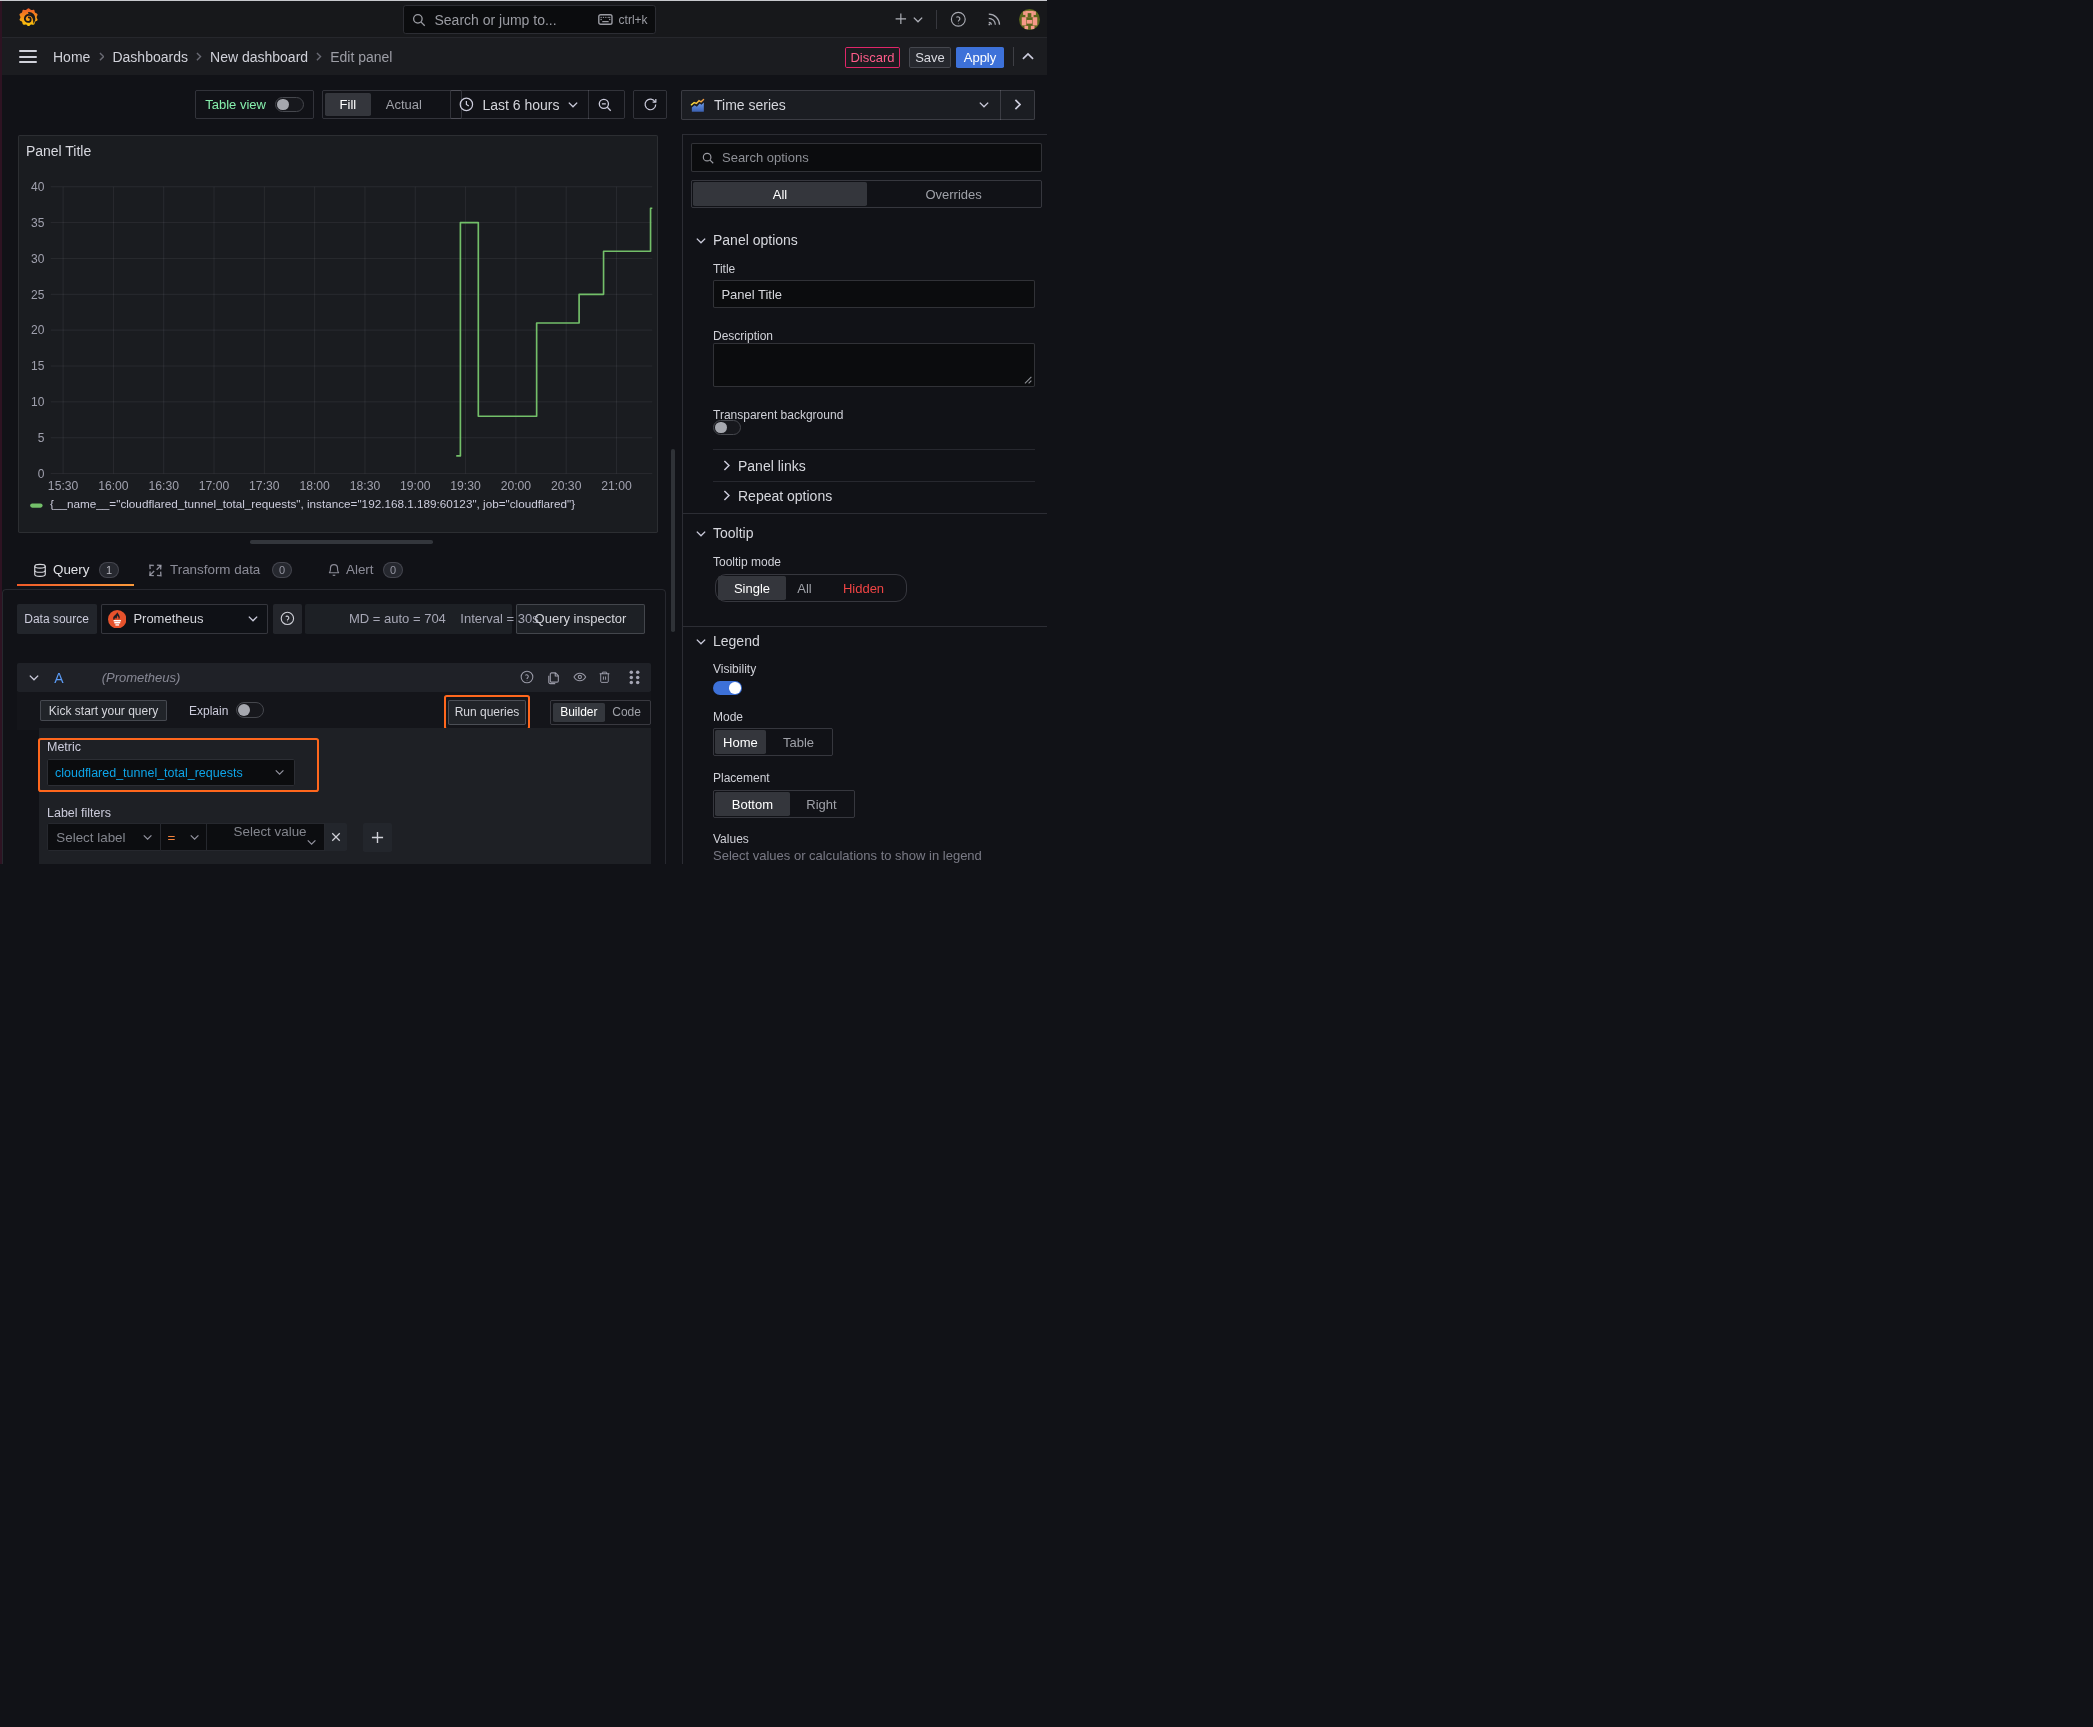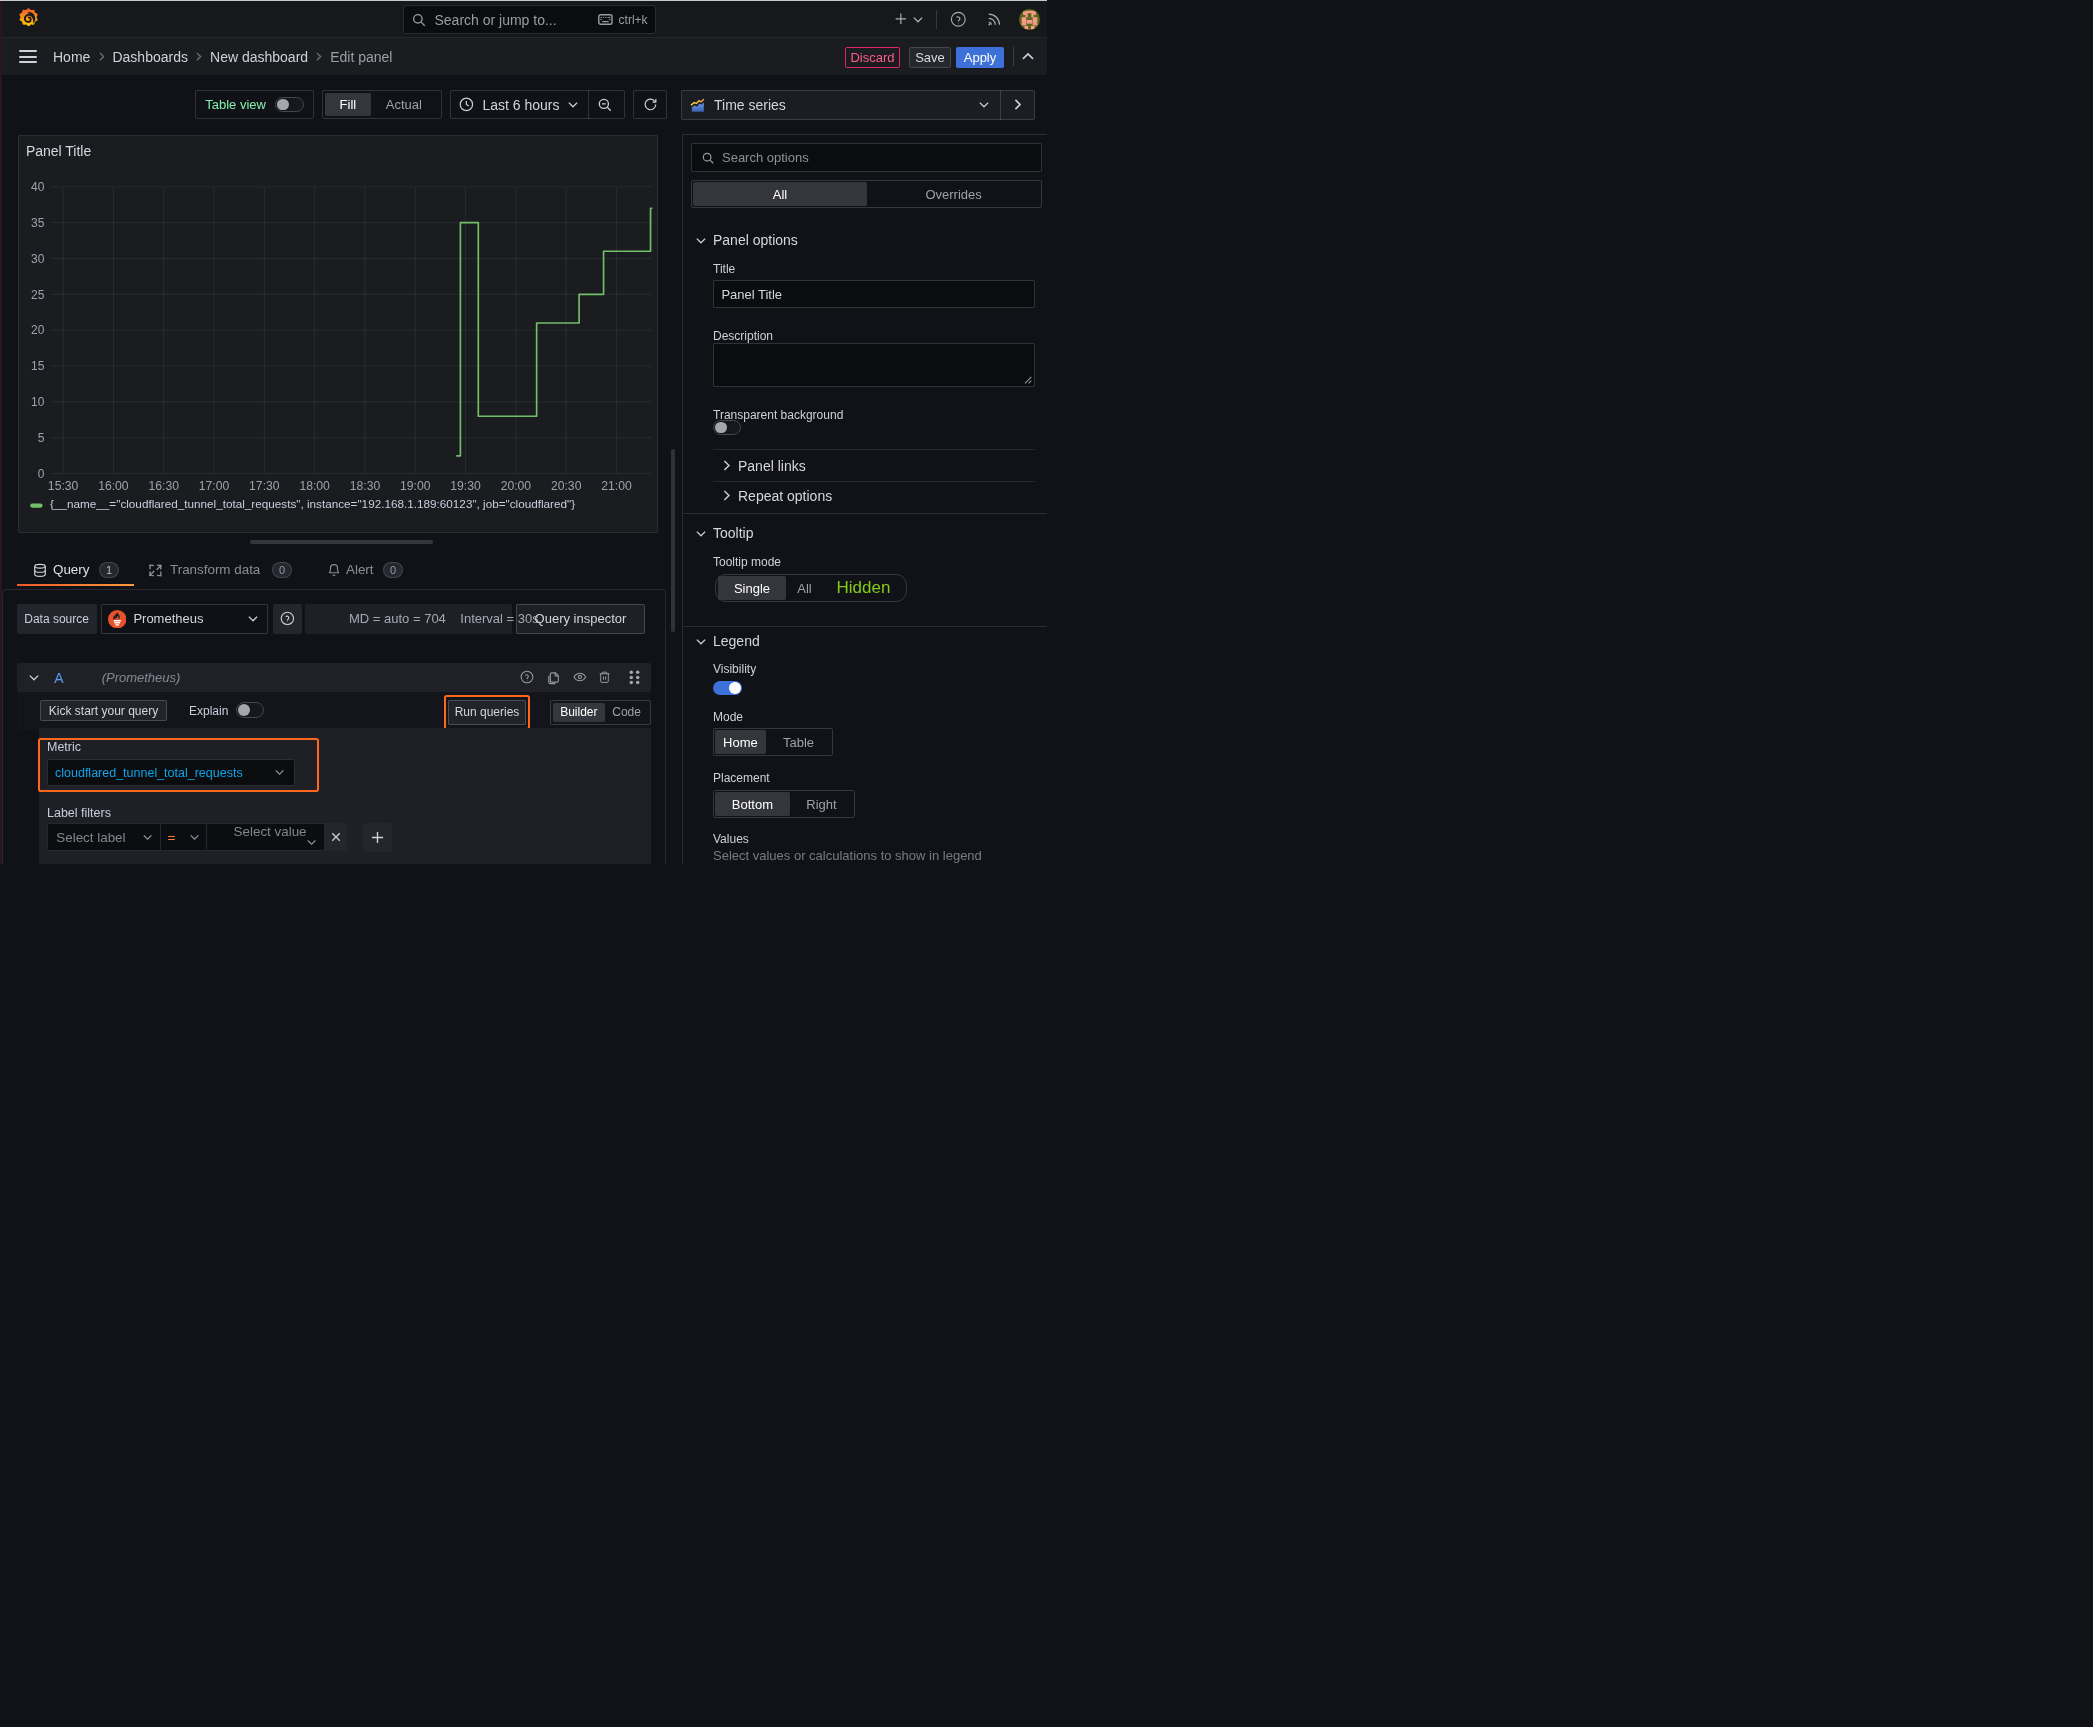--- a/index.html
+++ b/index.html
@@ -109,21 +109,21 @@
 
 <div class="abs" id="toolbar" style="left:0;top:0;width:1047px;height:0;">
 
   <div class="abs flex" style="left:195px;top:90px;width:119px;height:29px;border:0.9px solid rgba(204,204,220,0.18);border-radius:1.8px;padding:0 9.2px;">
     <span style="font-size:13px;color:#86efac;white-space:nowrap;">Table view</span>
     <div style="margin-left:9.2px;width:29.5px;height:15px;border-radius:8.3px;background:#17181d;border:0.9px solid #45474d;position:relative;">
         <div style="position:absolute;left:1.4px;top:0.9px;width:11.5px;height:11.5px;border-radius:50%;background:#a5a7ae;"></div>
       </div>
   </div>
 
-  <div class="abs flex" style="left:322px;top:90px;width:120px;height:29px;border:0.9px solid rgba(204,204,220,0.18);border-radius:1.8px;padding:1.8px;">
+  <div class="abs flex" style="left:322px;top:90px;width:140px;height:29px;border:0.9px solid rgba(204,204,220,0.18);border-radius:1.8px;padding:1.8px;">
     <div class="flex" style="height:23px;padding:0 14.8px;background:#34363c;border-radius:1.8px;color:#fff;font-size:13px;font-weight:500;">Fill</div>
     <div class="flex" style="height:23px;padding:0 14.8px;color:#9fa1a8;font-size:13px;">Actual</div>
   </div>
 
   <div class="abs flex" style="left:450px;top:90px;width:175px;height:29px;border:0.9px solid rgba(204,204,220,0.18);border-radius:1.8px;">
     <svg style="margin-left:8.3px;" width="14.8" height="14.8" viewBox="0 0 24 24" fill="none" stroke="#ccccdc" stroke-width="2">
         <circle cx="12" cy="12" r="10"></circle>
         <path d="M12 6.5V12l4 2.5"></path>
       </svg>
     <span style="margin-left:8.3px;font-size:14px;color:#d4d5db;">Last 6 hours</span>
@@ -397,21 +397,21 @@
   <span class="abs" style="left:55px;top:353px;font-size:14px;font-weight:500;color:#d6d7dd;">Repeat options</span>
   <div class="abs" style="left:0;top:378px;width:365px;height:0.9px;background:rgba(204,204,220,0.15);"></div>
   <svg class="abs" style="left:12.7px;top:395px;" width="10" height="7.4" viewBox="0 0 12 8" fill="none" stroke="#ccccdc" stroke-width="1.6">
       <path d="M1 1.5l5 5 5-5"></path>
     </svg>
   <span class="abs" style="left:30px;top:390px;font-size:14px;font-weight:500;color:#d6d7dd;">Tooltip</span>
   <span class="abs" style="left:30px;top:420px;font-size:12px;font-weight:500;color:#d0d1d8;">Tooltip mode</span>
   <div class="abs flex" style="left:32px;top:439px;width:192px;height:28px;border:0.9px solid rgba(204,204,220,0.2);border-radius:11px;padding:2px;">
     <div class="flex" style="width:68px;height:24.5px;background:#34363c;border-radius:1.8px;justify-content:center;font-size:13px;font-weight:500;color:#fff;">Single</div>
     <div class="flex" style="width:37px;height:24.5px;justify-content:center;font-size:13px;color:#9fa1a8;">All</div>
-    <div class="flex" style="flex:1;height:19px;justify-content:center;font-size:17px;color:#84cc16;">Hidden</div>
+    <div class="flex" style="flex:1;height:19px;justify-content:center;font-size:13px;color:#ef4444;">Hidden</div>
   </div>
   <div class="abs" style="left:0;top:491px;width:365px;height:0.9px;background:rgba(204,204,220,0.15);"></div>
   <svg class="abs" style="left:12.7px;top:503px;" width="10" height="7.4" viewBox="0 0 12 8" fill="none" stroke="#ccccdc" stroke-width="1.6">
       <path d="M1 1.5l5 5 5-5"></path>
     </svg>
   <span class="abs" style="left:30px;top:498px;font-size:14px;font-weight:500;color:#d6d7dd;">Legend</span>
   <span class="abs" style="left:30px;top:527px;font-size:12px;font-weight:500;color:#d0d1d8;">Visibility</span>
   <div class="abs" style="left:30px;top:546px;width:29px;height:14.3px;border-radius:8.3px;background:#3d71d9;">
       <div style="position:absolute;right:1.4px;top:1.4px;width:11.5px;height:11.5px;border-radius:50%;background:#fff;"></div>
     </div>

